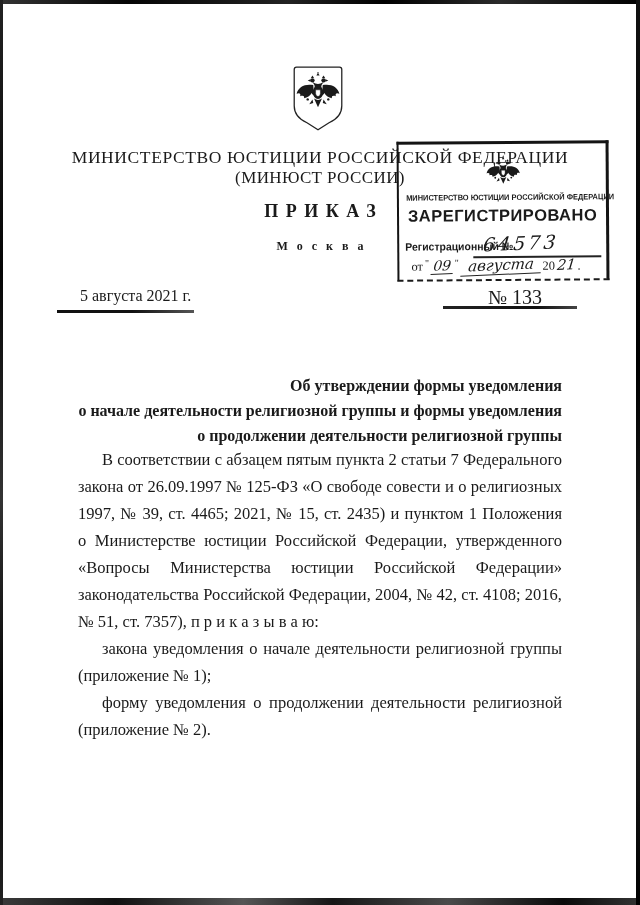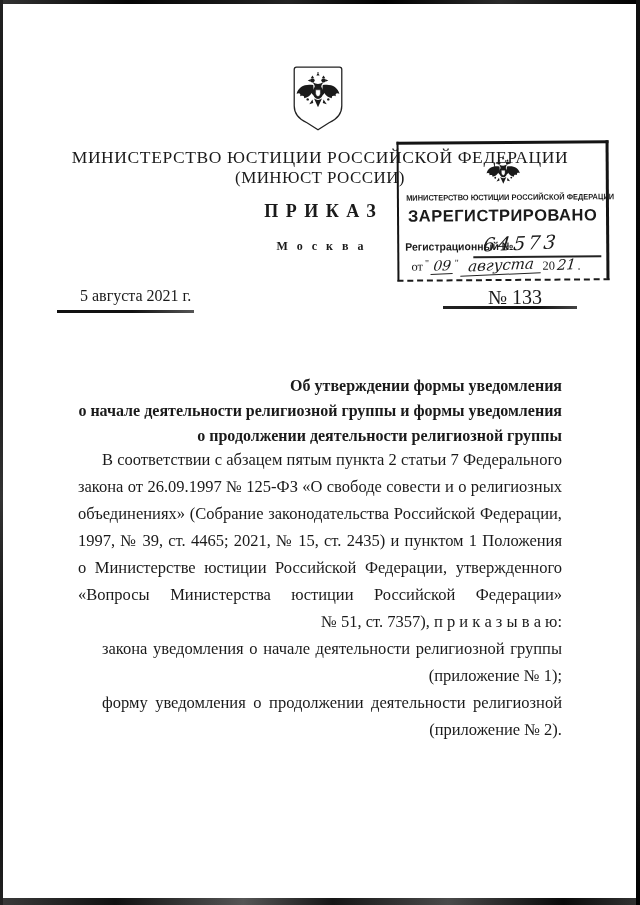--- a/index.html
+++ b/index.html
@@ -55,21 +55,21 @@
     display:flex; align-items:baseline; gap:2px; font-size:12.5px;}
   .sd-day{font-size:14px; border-bottom:1.5px solid #222; padding:0 2px;}
   .sd-month{font-size:15px; border-bottom:1.5px solid #222; padding:0 7px; flex:0 0 auto;}
   .sd-q{font-size:10px; position:relative; top:-4px;}
   .sd-year-w{font-size:14.5px;}
 
   .title{position:absolute; left:78px; top:373px; width:484px; text-align:right;
     font-weight:bold; font-size:16px; line-height:25px;}
 
   .body-block{position:absolute; left:78px; top:446px; width:484px; font-size:16.5px;}
-  .bl{height:27px; line-height:27px; white-space:nowrap;text-align:right;}
+  .bl{height:27px; line-height:27px; white-space:nowrap;}
   .bl.jst{white-space:normal; text-align:justify; text-align-last:justify; overflow:hidden;}
   .bl.ind{text-indent:24px;}
 </style>
 </head>
 <body>
 
 <svg width="0" height="0" style="position:absolute">
   <symbol id="eagle" viewBox="0 0 120 100">
     <g fill="#1a1a1a">
       <path d="M56 10 l4 -7 4 7 z"></path>
@@ -139,24 +139,24 @@
 
   <div class="title">
     <div>Об утверждении формы уведомления</div>
     <div>о начале деятельности религиозной группы и формы уведомления</div>
     <div>о продолжении деятельности религиозной группы</div>
   </div>
 
   <div class="body-block">
     <div class="bl ind jst">В соответствии с абзацем пятым пункта 2 статьи 7 Федерального</div>
     <div class="bl jst">закона от 26.09.1997 № 125-ФЗ «О свободе совести и о религиозных</div>
-    <div class="bl jst">объединениях» (Собрание законодательства Российской Федерации,</div>
     <div class="bl jst">1997, № 39, ст. 4465; 2021, № 15, ст. 2435) и пунктом 1 Положения</div>
     <div class="bl jst">о Министерстве юстиции Российской Федерации, утвержденного</div>
     <div class="bl jst">«Вопросы Министерства юстиции Российской Федерации» (Собрание</div>
+    <div class="bl jst">законодательства Российской Федерации, 2004, № 42, ст. 4108; 2016,</div>
     <div class="bl">№ 51, ст. 7357), п р и к а з ы в а ю:</div>
     <div class="bl ind jst">закона уведомления о начале деятельности религиозной группы</div>
     <div class="bl">(приложение № 1);</div>
     <div class="bl ind jst">форму уведомления о продолжении деятельности религиозной группы</div>
     <div class="bl">(приложение № 2).</div>
   </div>
 
 </div>
 
 </body></html>

